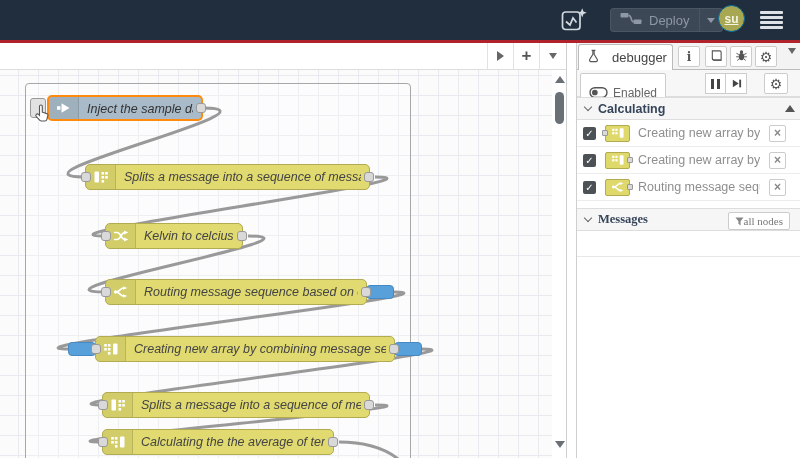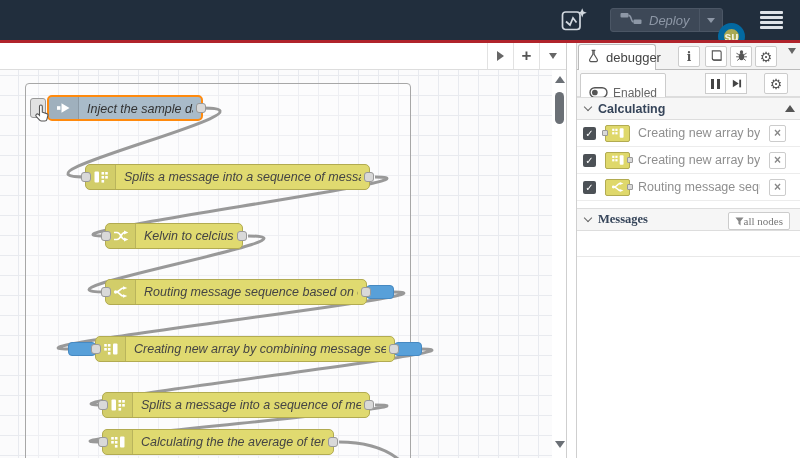--- a/index.html
+++ b/index.html
@@ -7,25 +7,25 @@
               font-family:"Liberation Sans", sans-serif; }
   .app { position:relative; width:800px; height:458px; }
 
   
   .header { position:absolute; left:0; top:0; width:800px; height:40px; background:#212e3d; }
   .accent { position:absolute; left:0; top:40px; width:800px; height:3px; background:#b0232b; }
   .ai-btn { position:absolute; left:560px; top:7px; width:28px; height:27px; }
   .deploy { position:absolute; left:610px; top:8px; height:24px; background:#3d4857;
             border:1px solid #4b5665; border-radius:3px; display:flex; align-items:center; }
   .deploy-main { display:flex; align-items:center; gap:7px; padding:0 10px 0 9px; }
-  .deploy-label { color:#8d97a6; font-size:13px;font-style:italic; }
+  .deploy-label { color:#8d97a6; font-size:13px; }
   .deploy-caret { border-left:1px solid #4b5665; padding:0 7px; height:100%; display:flex; align-items:center; }
   .caret-down { width:0; height:0; border-left:4px solid transparent; border-right:4px solid transparent; border-top:5px solid #8d97a6; }
-  .avatar { position:absolute; left:718px; top:23px; width:27px; height:27px; border-radius:50%;
-            background:#a8a853; border:6px solid #0369a1; color:#f4f4e4; font-size:12px; font-weight:bold;
+  .avatar { position:absolute; left:718px; top:5px; width:27px; height:27px; border-radius:50%;
+            background:#a8a853; border:1px solid #0369a1; color:#f4f4e4; font-size:12px; font-weight:bold;
             display:flex; align-items:center; justify-content:center;text-decoration:underline; }
   .burger { position:absolute; left:760px; top:11px; width:23px; height:18px; display:flex; flex-direction:column; justify-content:space-between; }
   .burger i { display:block; height:2.6px; background:#dfe3e8; border-radius:1px; }
 
   
   .tabbar { position:absolute; left:0; top:43px; width:566px; height:27px; background:#fff; border-bottom:1px solid #ddd; }
   .tabbar-actions { position:absolute; right:1px; top:0; height:26px; display:flex; }
   .tb-btn { width:26px; height:26px; border-left:1px solid #e2e2e2; display:flex; align-items:center; justify-content:center; color:#555; }
   .tri-right { width:0; height:0; border-top:5px solid transparent; border-bottom:5px solid transparent; border-left:7px solid #666; }
   .plus { font-size:17px; font-weight:bold; color:#555; line-height:1; margin-top:-2px; }
@@ -65,21 +65,21 @@
   .vs-down { position:absolute; left:3px; top:371px; width:0; height:0; border-left:5px solid transparent; border-right:5px solid transparent; border-top:7px solid #6b7076; }
 
   
   .splitter { position:absolute; left:566px; top:43px; width:11px; height:415px; background:#fff;
               border-left:1px solid #cfcfcf; border-right:1px solid #cfcfcf; }
 
   
   .sidebar { position:absolute; left:577px; top:43px; width:223px; height:415px; background:#fff; }
   .side-tabbar { position:relative; height:27px; background:#f3f3f3; border-bottom:1px solid #bbb; }
   .side-tab { position:absolute; left:1px; top:1px; height:26px; background:#fff; border:1px solid #bbb; border-bottom:none;
-              border-radius:3px 3px 0 0; display:flex; align-items:center; gap:6px; padding:0 14px 0 8px; width:78px; }
+              border-radius:3px 3px 0 0; display:flex; align-items:center; gap:12px; padding:0 14px 0 8px; width:95px; }
   .side-tab-label { font-size:13px; color:#444; }
   .side-icon-btn { position:absolute; top:3px; width:22px; height:21px; background:#fff; border:1px solid #ccc; border-radius:2px;
               display:flex; align-items:center; justify-content:center; color:#555; font-size:12px; }
   .gear-glyph { font-size:14px; color:#555; line-height:1; }
   .side-caret { position:absolute; right:4px; top:11px; }
 
   .side-toolbar { position:relative; height:27px; background:#f7f7f7; border-bottom:1px solid #ddd; }
   .enabled-btn { position:absolute; left:3px; top:3px; height:39px; background:#fff; border:1px solid #ccc; border-radius:2px;
               display:flex; align-items:center; gap:5px; padding:0 8px; }
   .enabled-label { font-size:12px; color:#666; }

